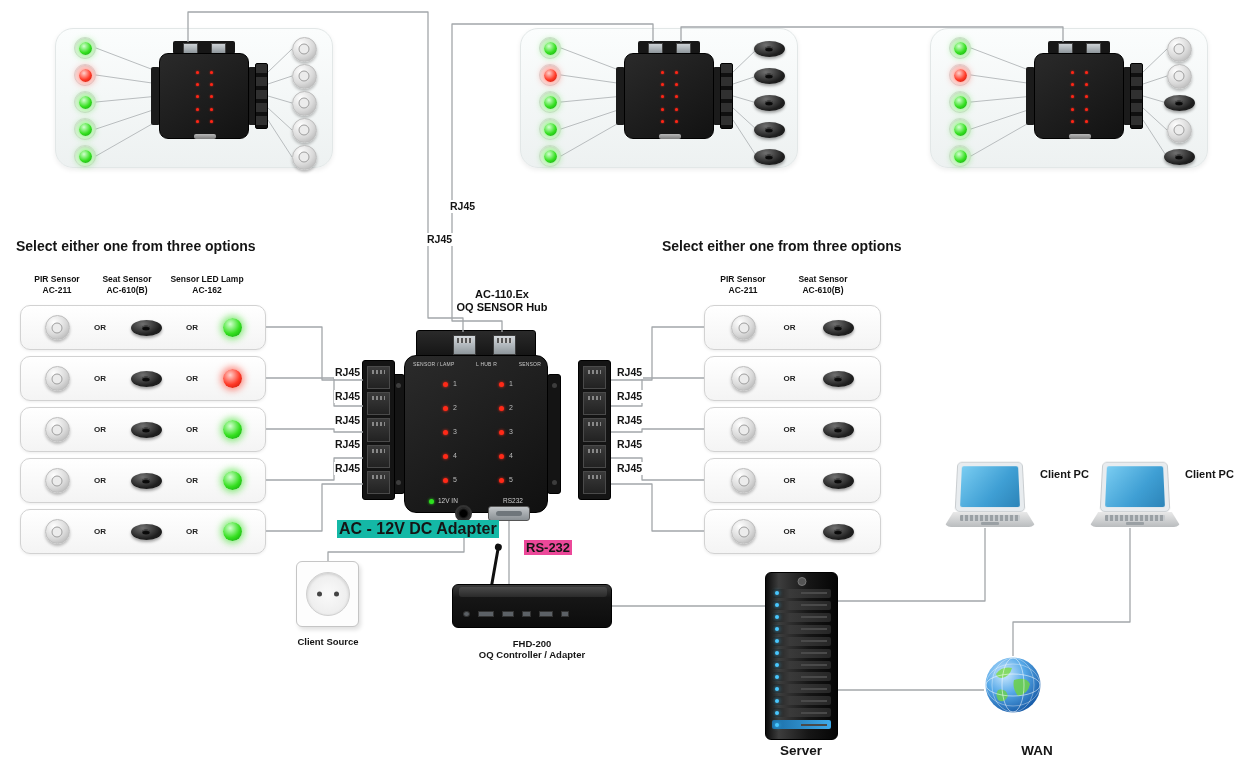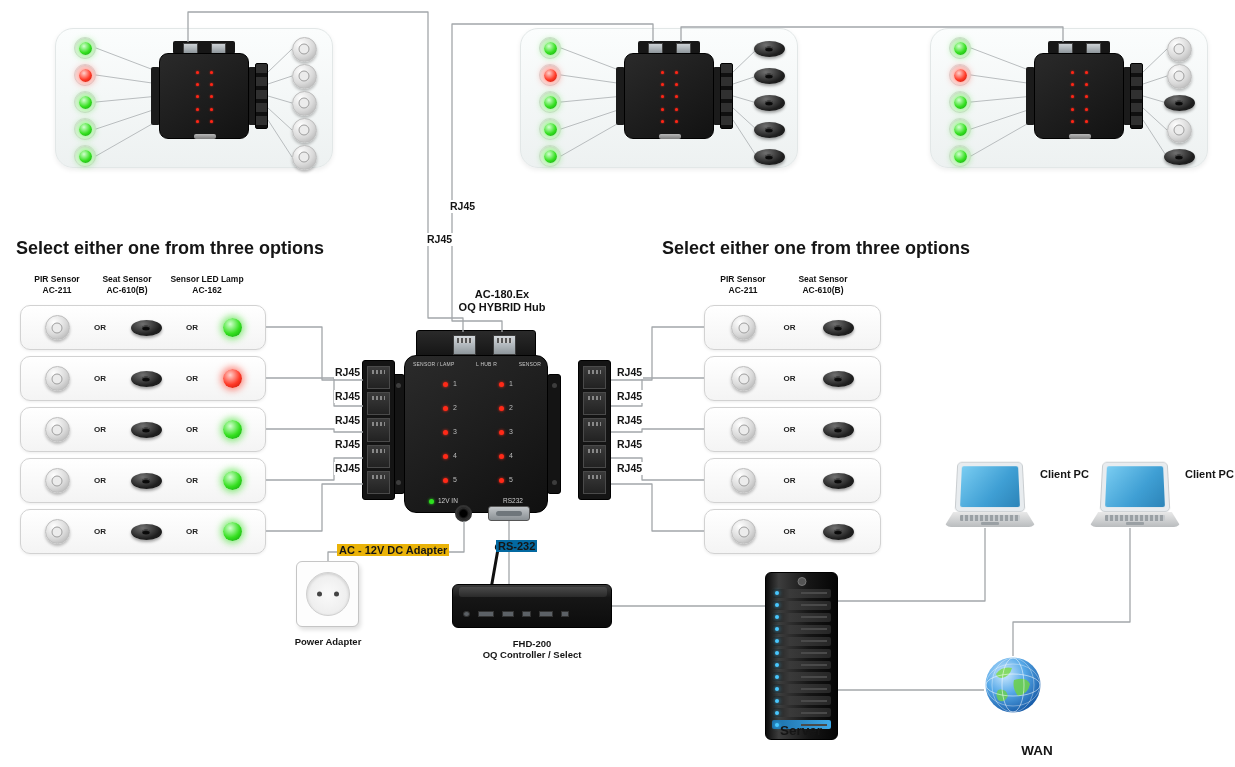--- a/index.html
+++ b/index.html
@@ -1,21 +1,21 @@
 <!DOCTYPE html>
 <html><head>
 <meta charset="utf-8">
 <style>
   *{box-sizing:border-box;margin:0;padding:0}
   body{font-family:"Liberation Sans",sans-serif;background:#fff}
   .canvas{position:relative;width:1235px;height:767px;background:#fff;overflow:hidden}
   .lines{position:absolute;left:0;top:0;z-index:4;pointer-events:none}
   .lines path{fill:none;stroke:#a3a7aa;stroke-width:1.3;stroke-linejoin:round}
   .label{position:absolute;font-weight:bold;color:#151515;z-index:5}
-  .title{font-size:18px}
+  .title{font-size:14px}
   .rj45-label{font-size:10.5px;background:#fff;padding:0 1px;line-height:13px}
   .col-header{position:absolute;top:274px;text-align:center;font-size:8.5px;font-weight:bold;color:#111;line-height:1.3;z-index:3}
 
   
   .top-panel{position:absolute;top:28px;width:278px;height:140px;border-radius:18px;
     background:linear-gradient(180deg,#fbfdfd,#edf1f1);border:1px solid #e2e7e7;
     box-shadow:0 2px 5px rgba(0,0,0,.07);z-index:2}
   .panel-lines{position:absolute;left:0;top:0}
   .panel-lines line{stroke:#b9bdbf;stroke-width:1}
   .led-well{position:absolute;left:18px;width:22px;height:22px;border-radius:50%;background:#fff;
@@ -261,22 +261,22 @@
       <div class="dome"></div>
       <div class="or">OR</div>
       <div class="seat"></div>
     </div>
     </div>
 
   <div class="label rj45-label" style="left:449px;top:200px">RJ45</div>
   <div class="label rj45-label" style="left:426px;top:233px">RJ45</div>
 
   <div class="hub-title">
-    <div>AC-180.Ex</div>
-    <div>OQ HYBRID Hub</div>
+    <div>AC-110.Ex</div>
+    <div>OQ SENSOR Hub</div>
   </div>
   <div class="hub-topbar">
     <div class="rj45port port-l"></div>
     <div class="rj45port port-r"></div>
   </div>
   <div class="hub-flange flange-l"></div>
   <div class="hub-flange flange-r"></div>
   <div class="hub-body">
     <div class="hub-header">
       <span>SENSOR / LAMP</span>
@@ -331,63 +331,63 @@
   <div class="port-module module-r">
       <div class="rj45-slot"></div>
       <div class="rj45-slot"></div>
       <div class="rj45-slot"></div>
       <div class="rj45-slot"></div>
       <div class="rj45-slot"></div>
     </div>
   <div class="dc-jack"></div>
   <div class="db9"></div>
 
-  <div class="label" style="left:337px;top:544px;font-size:11px;background:#eab308;padding:0 2px">AC - 12V DC Adapter</div>
+  <div class="label" style="left:337px;top:520px;font-size:16px;background:#14b8a6;padding:0 2px">AC - 12V DC Adapter</div>
   <div class="outlet-box">
     <div class="outlet"></div>
   </div>
-  <div class="label device-label" style="left:290px;top:636px;width:76px;font-size:9.5px">Power Adapter</div>
-
-  <div class="label" style="left:496px;top:540px;font-size:11px;background:#0369a1;padding:0 2px">RS-232</div>
+  <div class="label device-label" style="left:290px;top:636px;width:76px;font-size:9.5px">Client Source</div>
+
+  <div class="label" style="left:524px;top:540px;font-size:13px;background:#ec4899;padding:0 2px">RS-232</div>
   <div class="fhd">
     <div class="fhd-antenna"></div>
     <div class="fhd-body">
       <div class="fhd-top"></div>
       <div class="fhd-ports">
         <i></i>
           <i></i>
           <i></i>
           <i></i>
           <i></i>
           <i></i>
       </div>
     </div>
   </div>
   <div class="label device-label" style="left:452px;top:638px;width:160px;font-size:9.5px">
     <div>FHD-200</div>
-      <div>OQ Controller / Select</div>
+      <div>OQ Controller / Adapter</div>
   </div>
 
   <div class="server">
     <div class="server-slots">
         <div class="slat"></div>
         <div class="slat"></div>
         <div class="slat"></div>
         <div class="slat"></div>
         <div class="slat"></div>
         <div class="slat"></div>
         <div class="slat"></div>
         <div class="slat"></div>
         <div class="slat"></div>
         <div class="slat"></div>
         <div class="slat"></div>
         <div class="slat"></div>
       </div>
   </div>
-  <div class="label device-label" style="left:770px;top:723px;width:62px;font-size:13.5px">Server</div>
+  <div class="label device-label" style="left:770px;top:743px;width:62px;font-size:13.5px">Server</div>
 
   <div class="globe-wrap" style="left:984px;top:656px">
     <svg width="58" height="58" viewBox="0 0 58 58">
       <defs>
         <radialGradient id="gg" cx="35%" cy="30%" r="80%">
           <stop offset="0" stop-color="#cfeaff"></stop>
             <stop offset="0.45" stop-color="#57a9e8"></stop>
             <stop offset="1" stop-color="#0d4f9e"></stop>
         </radialGradient>
       </defs>

